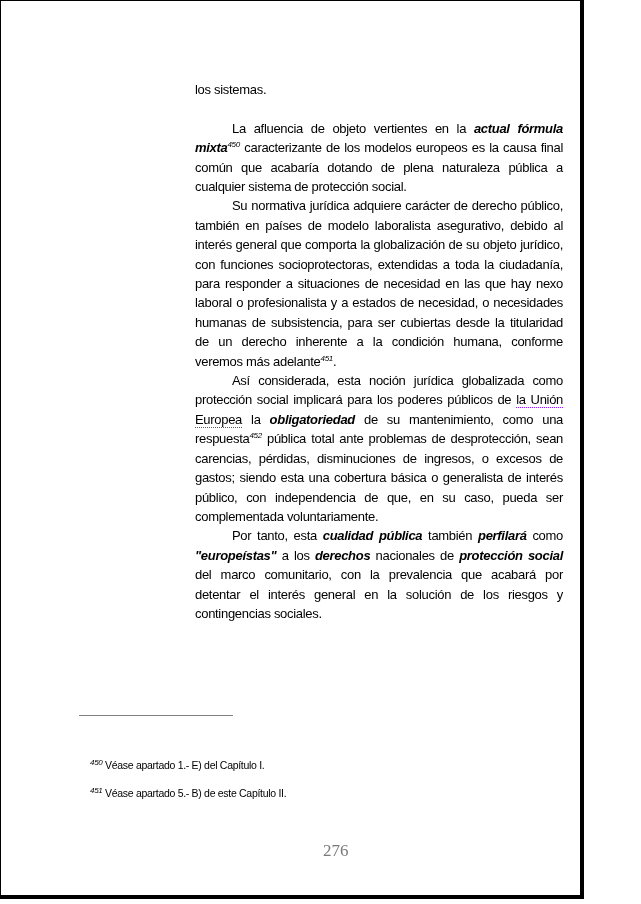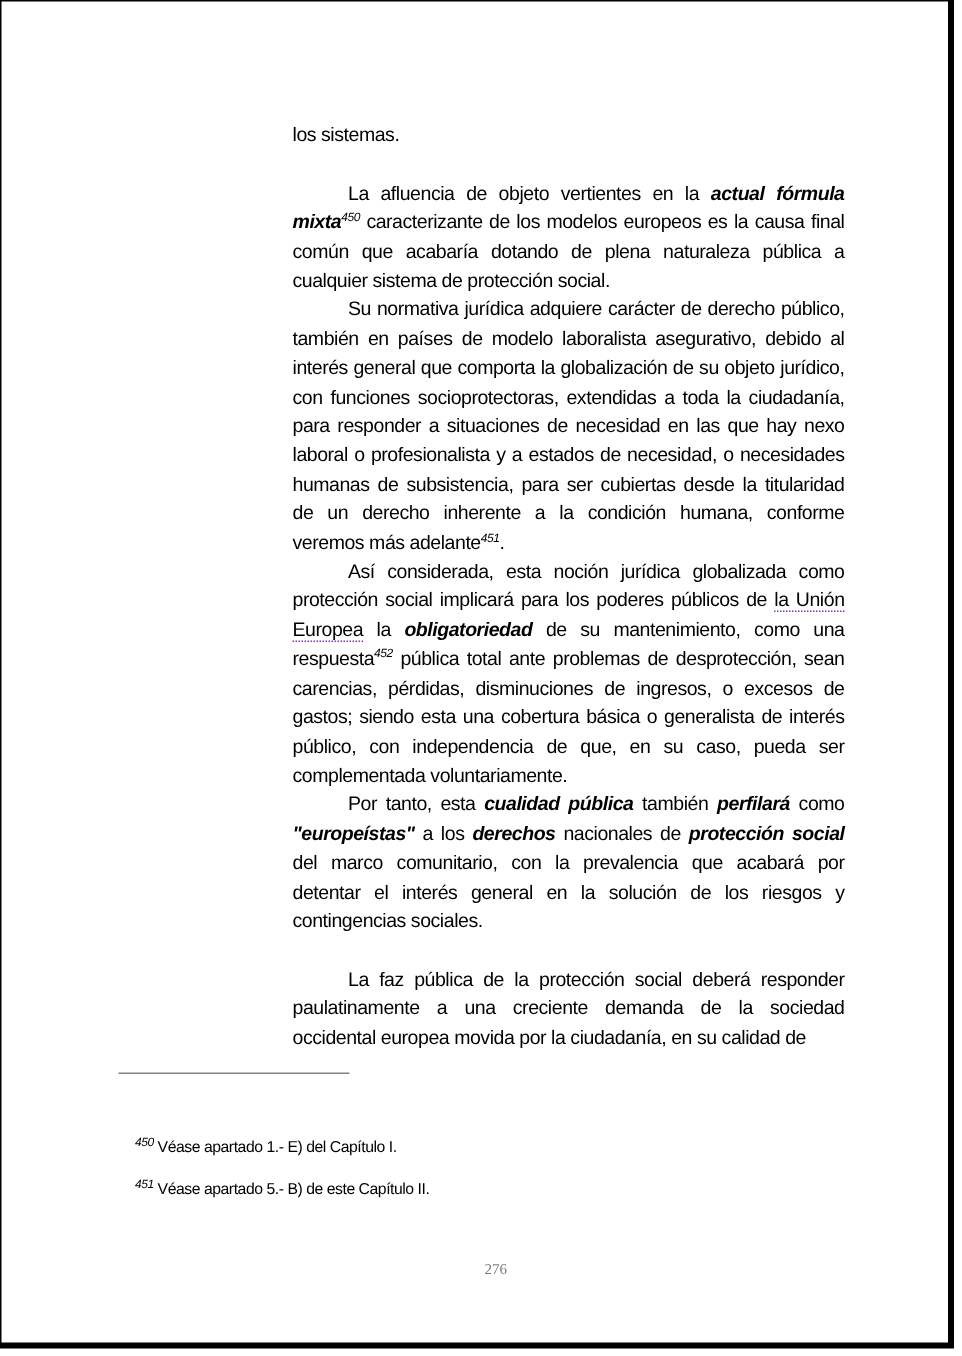--- a/index.html
+++ b/index.html
@@ -1,19 +1,19 @@
 <!DOCTYPE html>
 <html><head>
 <meta charset="utf-8">
 <style>
   html, body { margin: 0; padding: 0; background: #ffffff; }
   body { width: 641px; height: 904px; position: relative; overflow: hidden; }
   .page {
     position: absolute; left: 0; top: 0;
-    width: 636px; height: 899px;
+    width: 584px; height: 899px;
     background: #fff;
     border-top: 1px solid #000; border-left: 1px solid #000;
     border-right: 4px solid #000; border-bottom: 4px solid #000;
     box-sizing: border-box;
     padding-left: 32px;
   }
   .body-text {
     position: absolute; left: 194px; top: 79px; width: 368px;
     font-family: "Liberation Sans", sans-serif;
     font-size: 13px; line-height: 19.4px; color: #000;
@@ -27,36 +27,35 @@
   .underline-dotted { border-bottom: 1px dotted #8a2be2; }
   .fn-rule { position: absolute; left: 78px; top: 714px; width: 154px; height: 1px; background: #808080; }
   .footnotes {
     position: absolute; left: 89px; top: 720px; width: 480px;
     font-family: "Liberation Sans", sans-serif; font-size: 10.5px; color: #000; letter-spacing: -0.3px; margin-top: 36px;
   }
   .footnote { height: 28px; line-height: 16px; }
   .footnote sup { font-size: 8px; vertical-align: 4px; }
   .page-number {
     position: absolute; left: 322px; top: 840px;
-    font-family: "Liberation Serif", serif; font-size: 10px; color: #7a7a7a;
+    font-family: "Liberation Serif", serif; font-size: 17px; color: #7a7a7a;
   }
 </style>
 </head>
 <body>
 
 <div class="page">
   <div class="body-text">
     <p>los sistemas.</p>
     <div class="gap"></div>
     <p class="indent"><span>La afluencia de objeto vertientes en la </span><b><i>actual fórmula mixta</i></b><sup>450</sup><span> caracterizante de los modelos europeos es la causa final común que acabaría dotando de plena naturaleza pública a cualquier sistema de protección social.</span></p>
     <p class="indent"><span>Su normativa jurídica adquiere carácter de derecho público, también en países de modelo laboralista asegurativo, debido al interés general que comporta la globalización de su objeto jurídico, con funciones socioprotectoras, extendidas a toda la ciudadanía, para responder a situaciones de necesidad en las que hay nexo laboral o profesionalista y a estados de necesidad, o necesidades humanas de subsistencia, para ser cubiertas desde la titularidad de un derecho inherente a la condición humana, conforme veremos más adelante</span><sup>451</sup><span>.</span></p>
     <p class="indent"><span>Así considerada, esta noción jurídica globalizada como protección social implicará para los poderes públicos de </span><span class="underline-dotted">la Unión Europea</span><span> la </span><b><i>obligatoriedad</i></b><span> de su mantenimiento, como una respuesta</span><sup>452</sup><span> pública total ante problemas de desprotección, sean carencias, pérdidas, disminuciones de ingresos, o excesos de gastos; siendo esta una cobertura básica o generalista de interés público, con independencia de que, en su caso, pueda ser complementada voluntariamente.</span></p>
     <p class="indent"><span>Por tanto, esta </span><b><i>cualidad pública</i></b><span> también </span><b><i>perfilará</i></b><span> como </span><b><i>"europeístas"</i></b><span> a los </span><b><i>derechos</i></b><span> nacionales de </span><b><i>protección social</i></b><span> del marco comunitario, con la prevalencia que acabará por detentar el interés general en la solución de los riesgos y contingencias sociales.</span></p>
     <div class="gap"></div>
-    <p class="indent">La faz pública de la protección social deberá responder paulatinamente a una creciente demanda de la sociedad occidental europea movida por la ciudadanía, en su calidad de</p>
   </div>
 
   <div class="fn-rule"></div>
   <div class="footnotes">
     <div class="footnote"><sup>450</sup><span> Véase apartado 1.- E) del Capítulo I.</span></div>
     <div class="footnote"><sup>451</sup><span> Véase apartado 5.- B) de este Capítulo II.</span></div>
   </div>
 
   <div class="page-number">276</div>
 </div>

